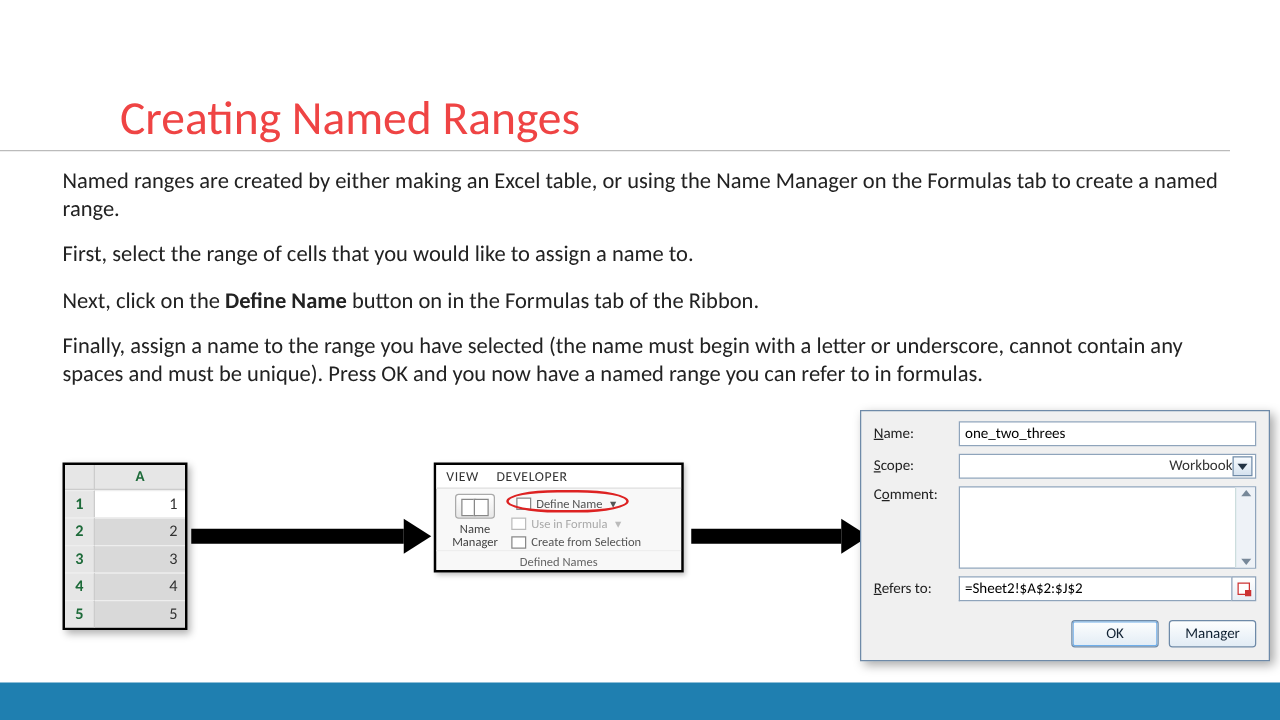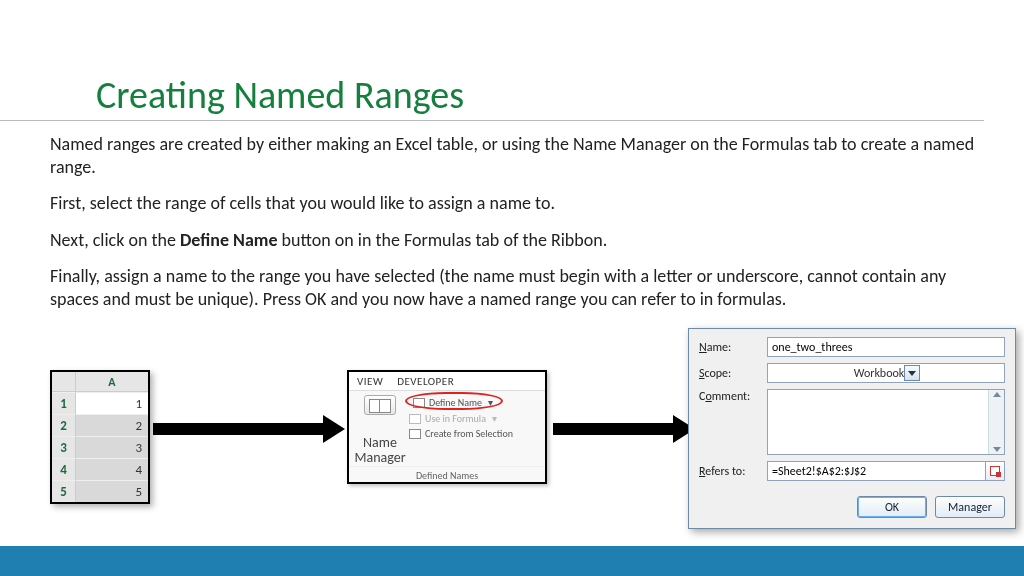--- a/index.html
+++ b/index.html
@@ -6,21 +6,21 @@
   body {
     width: 1024px; height: 576px;
     font-family: Calibri, "Segoe UI", sans-serif;
     background: #fff; color: #333; position: relative; overflow: hidden;
   }
   .footer-bar {
     position: absolute; bottom: 0; left: 0; right: 0;
     height: 30px; background: #1f7fb0;
   }
   .title {
-    font-size: 38px; font-weight: 300; color: #15803d;
+    font-size: 38px; font-weight: 300; color: #ef4444;
     padding: 72px 0 2px 96px;
     border-bottom: 1px solid #bbb;
     margin: 0 40px 12px 0;
     font-family: "Calibri Light", Calibri, sans-serif;
   }
   .body-text {
     font-size: 18px; line-height: 1.25;
     padding: 0 40px 14px 50px; color: #222;
   }
   .body-text b { font-weight: 700; }
@@ -57,21 +57,21 @@
     border:2px solid #000; background:#f8f8f8; font-size:11px; color:#444;
     box-shadow: 2px 2px 4px rgba(0,0,0,.25);
     overflow:hidden;
   }
   .ribbon-tabs { display:flex; gap:14px; padding:3px 8px 2px; font-size:11px; letter-spacing:.5px; color:#333; border-bottom:1px solid #ddd; background:#fff;}
   .ribbon-body { display:flex; padding:4px 6px 0; gap:4px; }
   .rb-left { display:flex; flex-direction:column; align-items:center; width:50px; }
   .rb-icon { width:32px; height:20px; border:1px solid #aaa; border-radius:3px; background:linear-gradient(#fff,#e8e8e8); position:relative; }
   .rb-icon::before { content:""; position:absolute; left:4px; top:3px; width:10px; height:12px; background:#fff; border:1px solid #888; }
   .rb-icon::after { content:""; position:absolute; right:4px; top:3px; width:10px; height:12px; background:#fff; border:1px solid #888; }
-  .rb-left .lbl { text-align:center; line-height:1.1; margin-top:20px; font-size:14px; }
+  .rb-left .lbl { text-align:center; line-height:1.1; margin-top:2px; font-size:10px; }
   .rb-right { display:flex; flex-direction:column; gap:2px; font-size:10px; }
   .rb-right .item { display:flex; align-items:center; gap:4px; color:#555; }
   .rb-right .item.disabled { color:#aaa; }
   .mini-icon { width:12px; height:10px; border:1px solid #888; background:#fff; display:inline-block; }
   .define-wrap { position:relative; padding:1px 14px 1px 4px; }
   .red-ring {
     position:absolute; left:-4px; top:-3px; width:98px; height:18px;
     border:2px solid #d22; border-radius:50%/60%; pointer-events:none;
   }
   .ribbon-footer { text-align:center; font-size:10px; color:#666; padding:2px 0 0; border-top:1px solid #eee; }
@@ -92,21 +92,21 @@
   .dlg-btn { width:24px; height:18px; border:1px solid #3b70aa; border-radius:3px;
     display:flex; align-items:center; justify-content:center; font-size:11px; color:#234;
     background:linear-gradient(#f4faff,#cfe2f4); }
   .dlg-btn.close { background:linear-gradient(#f58a80,#d43b2b); color:#fff; border-color:#a02318;}
   .dlg-body { padding:8px 10px 6px; }
   .dlg-row { display:flex; align-items:center; gap:6px; margin-bottom:6px; }
   .dlg-row.top { align-items:flex-start; }
   .dlg-label { width:62px; color:#222; }
   .dlg-label .u { text-decoration:underline; }
   .dlg-input { flex:1; height:20px; border:1px solid #8fa4bb; background:#fff; padding:0 4px; font:inherit; }
-  .dlg-select { flex:1; height:20px; border:1px solid #8fa4bb; background:#fff; display:flex; align-items:center; justify-content:center; padding:0 2px 0 4px;}
+  .dlg-select { flex:1; height:20px; border:1px solid #8fa4bb; background:#fff; display:flex; align-items:center; justify-content:flex-end; padding:0 2px 0 4px;}
   .dlg-select .btn { width:16px; height:16px; border:1px solid #6e8aa8; background:linear-gradient(#f8fbfe,#d5e2ef); display:flex; align-items:center; justify-content:center;}
   .tri-down { width:0;height:0;border-left:4px solid transparent;border-right:4px solid transparent;border-top:5px solid #234;}
   .dlg-textarea { flex:1; height:66px; border:1px solid #8fa4bb; background:#fff; position:relative; }
   .dlg-textarea .sb { position:absolute; right:0; top:0; width:16px; height:100%; background:#eef2f7; border-left:1px solid #cdd; display:flex; flex-direction:column; justify-content:space-between; align-items:center; padding:2px 0;}
   .tri-up { width:0;height:0;border-left:4px solid transparent;border-right:4px solid transparent;border-bottom:5px solid #789;}
   .tri-dn2 { width:0;height:0;border-left:4px solid transparent;border-right:4px solid transparent;border-top:5px solid #789;}
   .dlg-ref { flex:1; display:flex; }
   .dlg-ref input { flex:1; height:20px; border:1px solid #8fa4bb; border-right:none; background:#fff; padding:0 4px; font:inherit;}
   .dlg-ref .pick { width:20px; height:20px; border:1px solid #8fa4bb; background:linear-gradient(#fff,#e8eef5); display:flex; align-items:center; justify-content:center;}
   .pick-icon { width:10px; height:10px; border:1px solid #c33; background:#fff; position:relative;}

